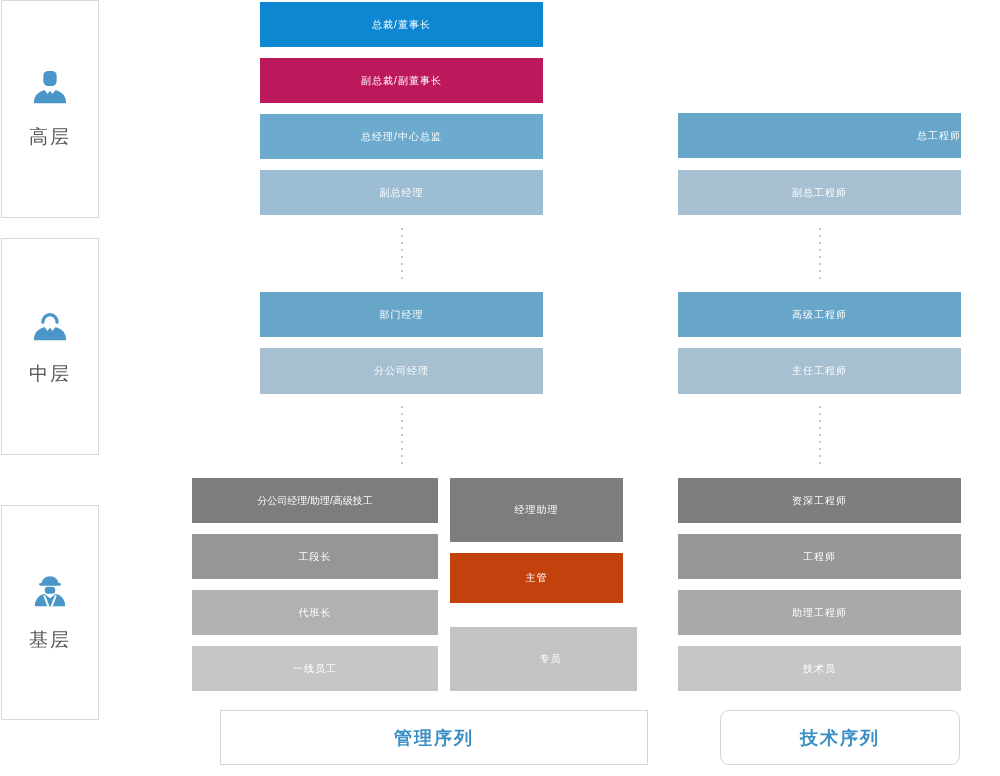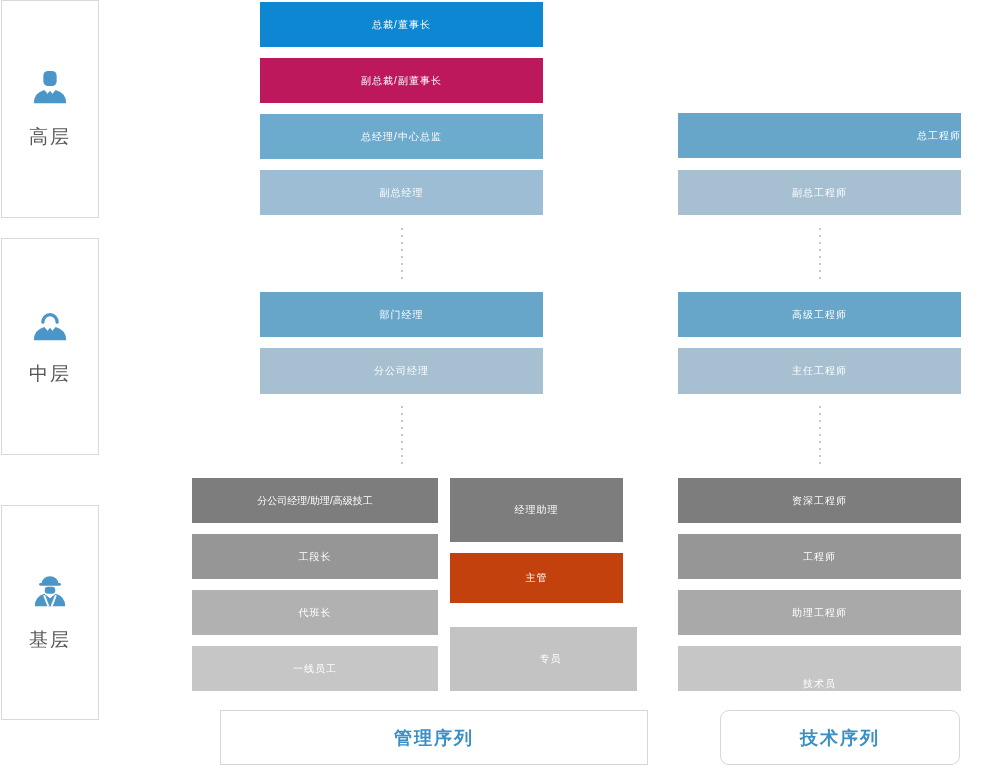--- a/index.html
+++ b/index.html
@@ -135,21 +135,21 @@
 
   <div class="obox" style="left: 678px; top: 478px; width: 283px; height: 45px; background-color: rgb(125, 125, 125);">
     <span>资深工程师</span>
   </div>
   <div class="obox" style="left: 678px; top: 534px; width: 283px; height: 45px; background-color: rgb(150, 150, 150);">
     <span>工程师</span>
   </div>
   <div class="obox" style="left: 678px; top: 590px; width: 283px; height: 45px; background-color: rgb(169, 169, 169);">
     <span>助理工程师</span>
   </div>
-  <div class="obox" style="left: 678px; top: 646px; width: 283px; height: 45px; background-color: rgb(198, 198, 198); align-items: flex-end;">
+  <div class="obox" style="left: 678px; top: 646px; width: 283px; height: 45px; background-color: rgb(198, 198, 198);">
     <span>技术员</span>
   </div>
 
   <div class="footerbox" style="left:196px;top:710px;width:428px;height:55px;margin-left:24px;">
     <span>管理序列</span>
   </div>
   <div class="footerbox" style="left:720px;top:710px;width:240px;height:55px;border-radius:9px;">
     <span>技术序列</span>
   </div>
 

